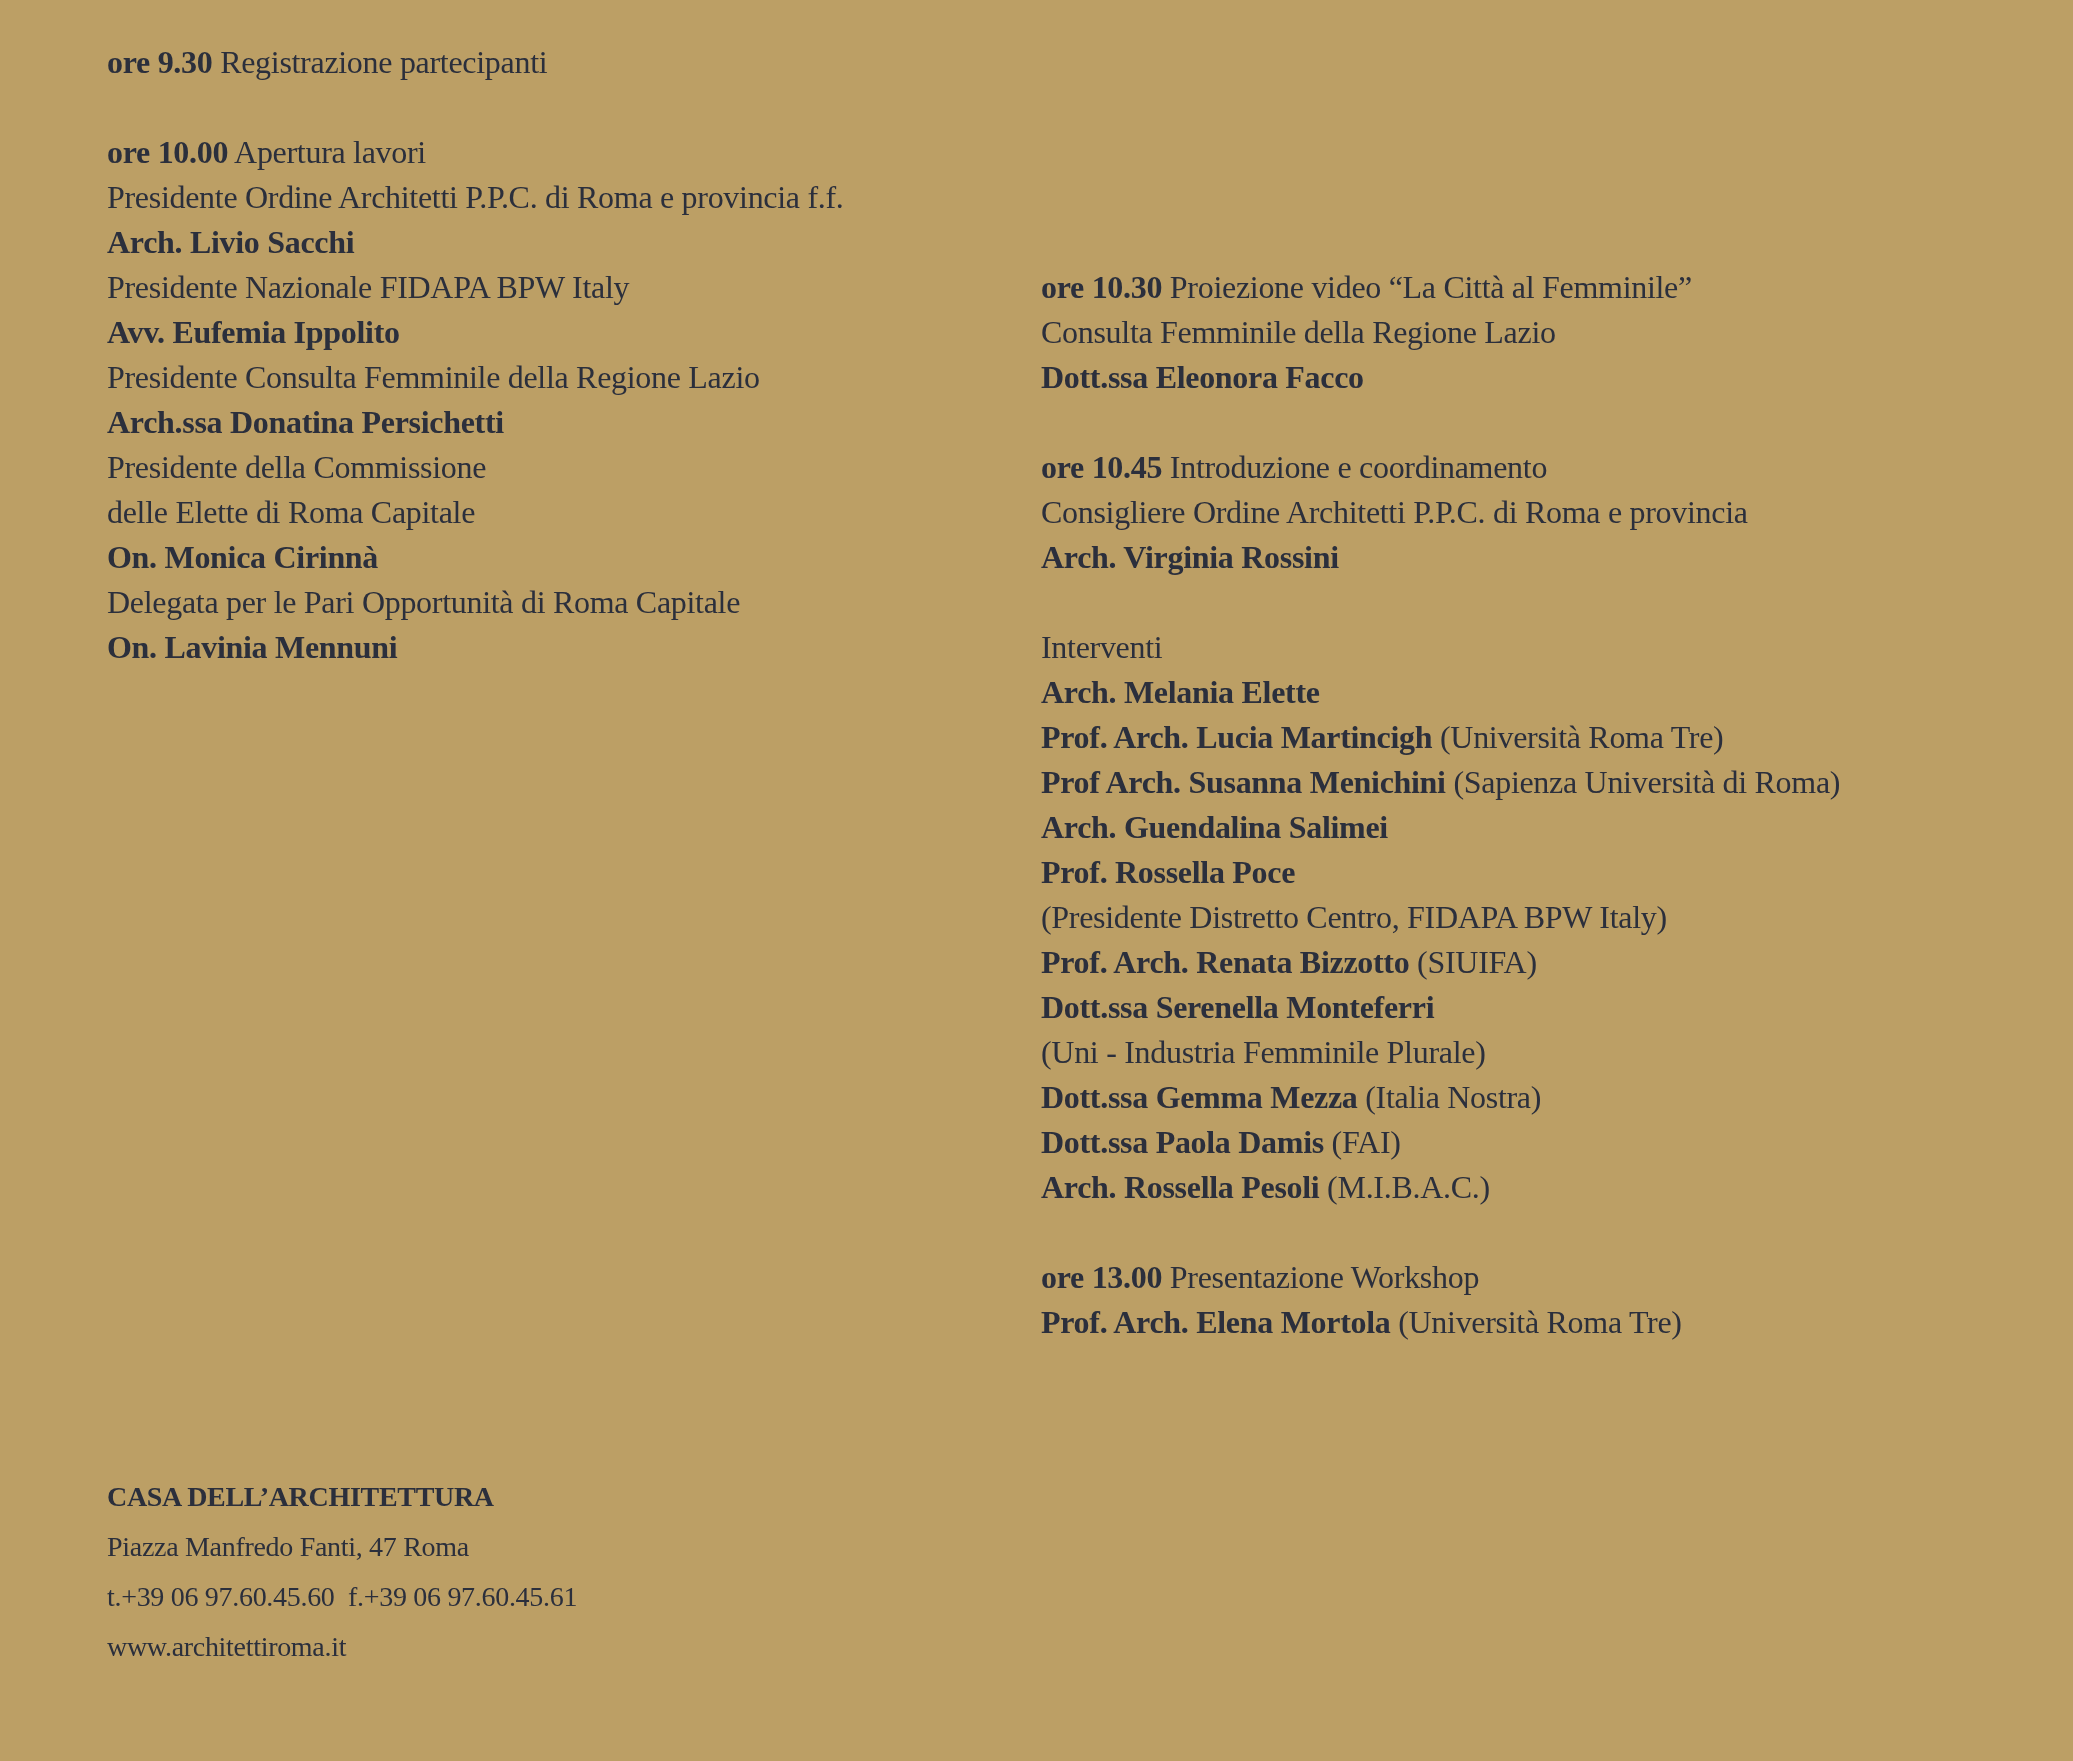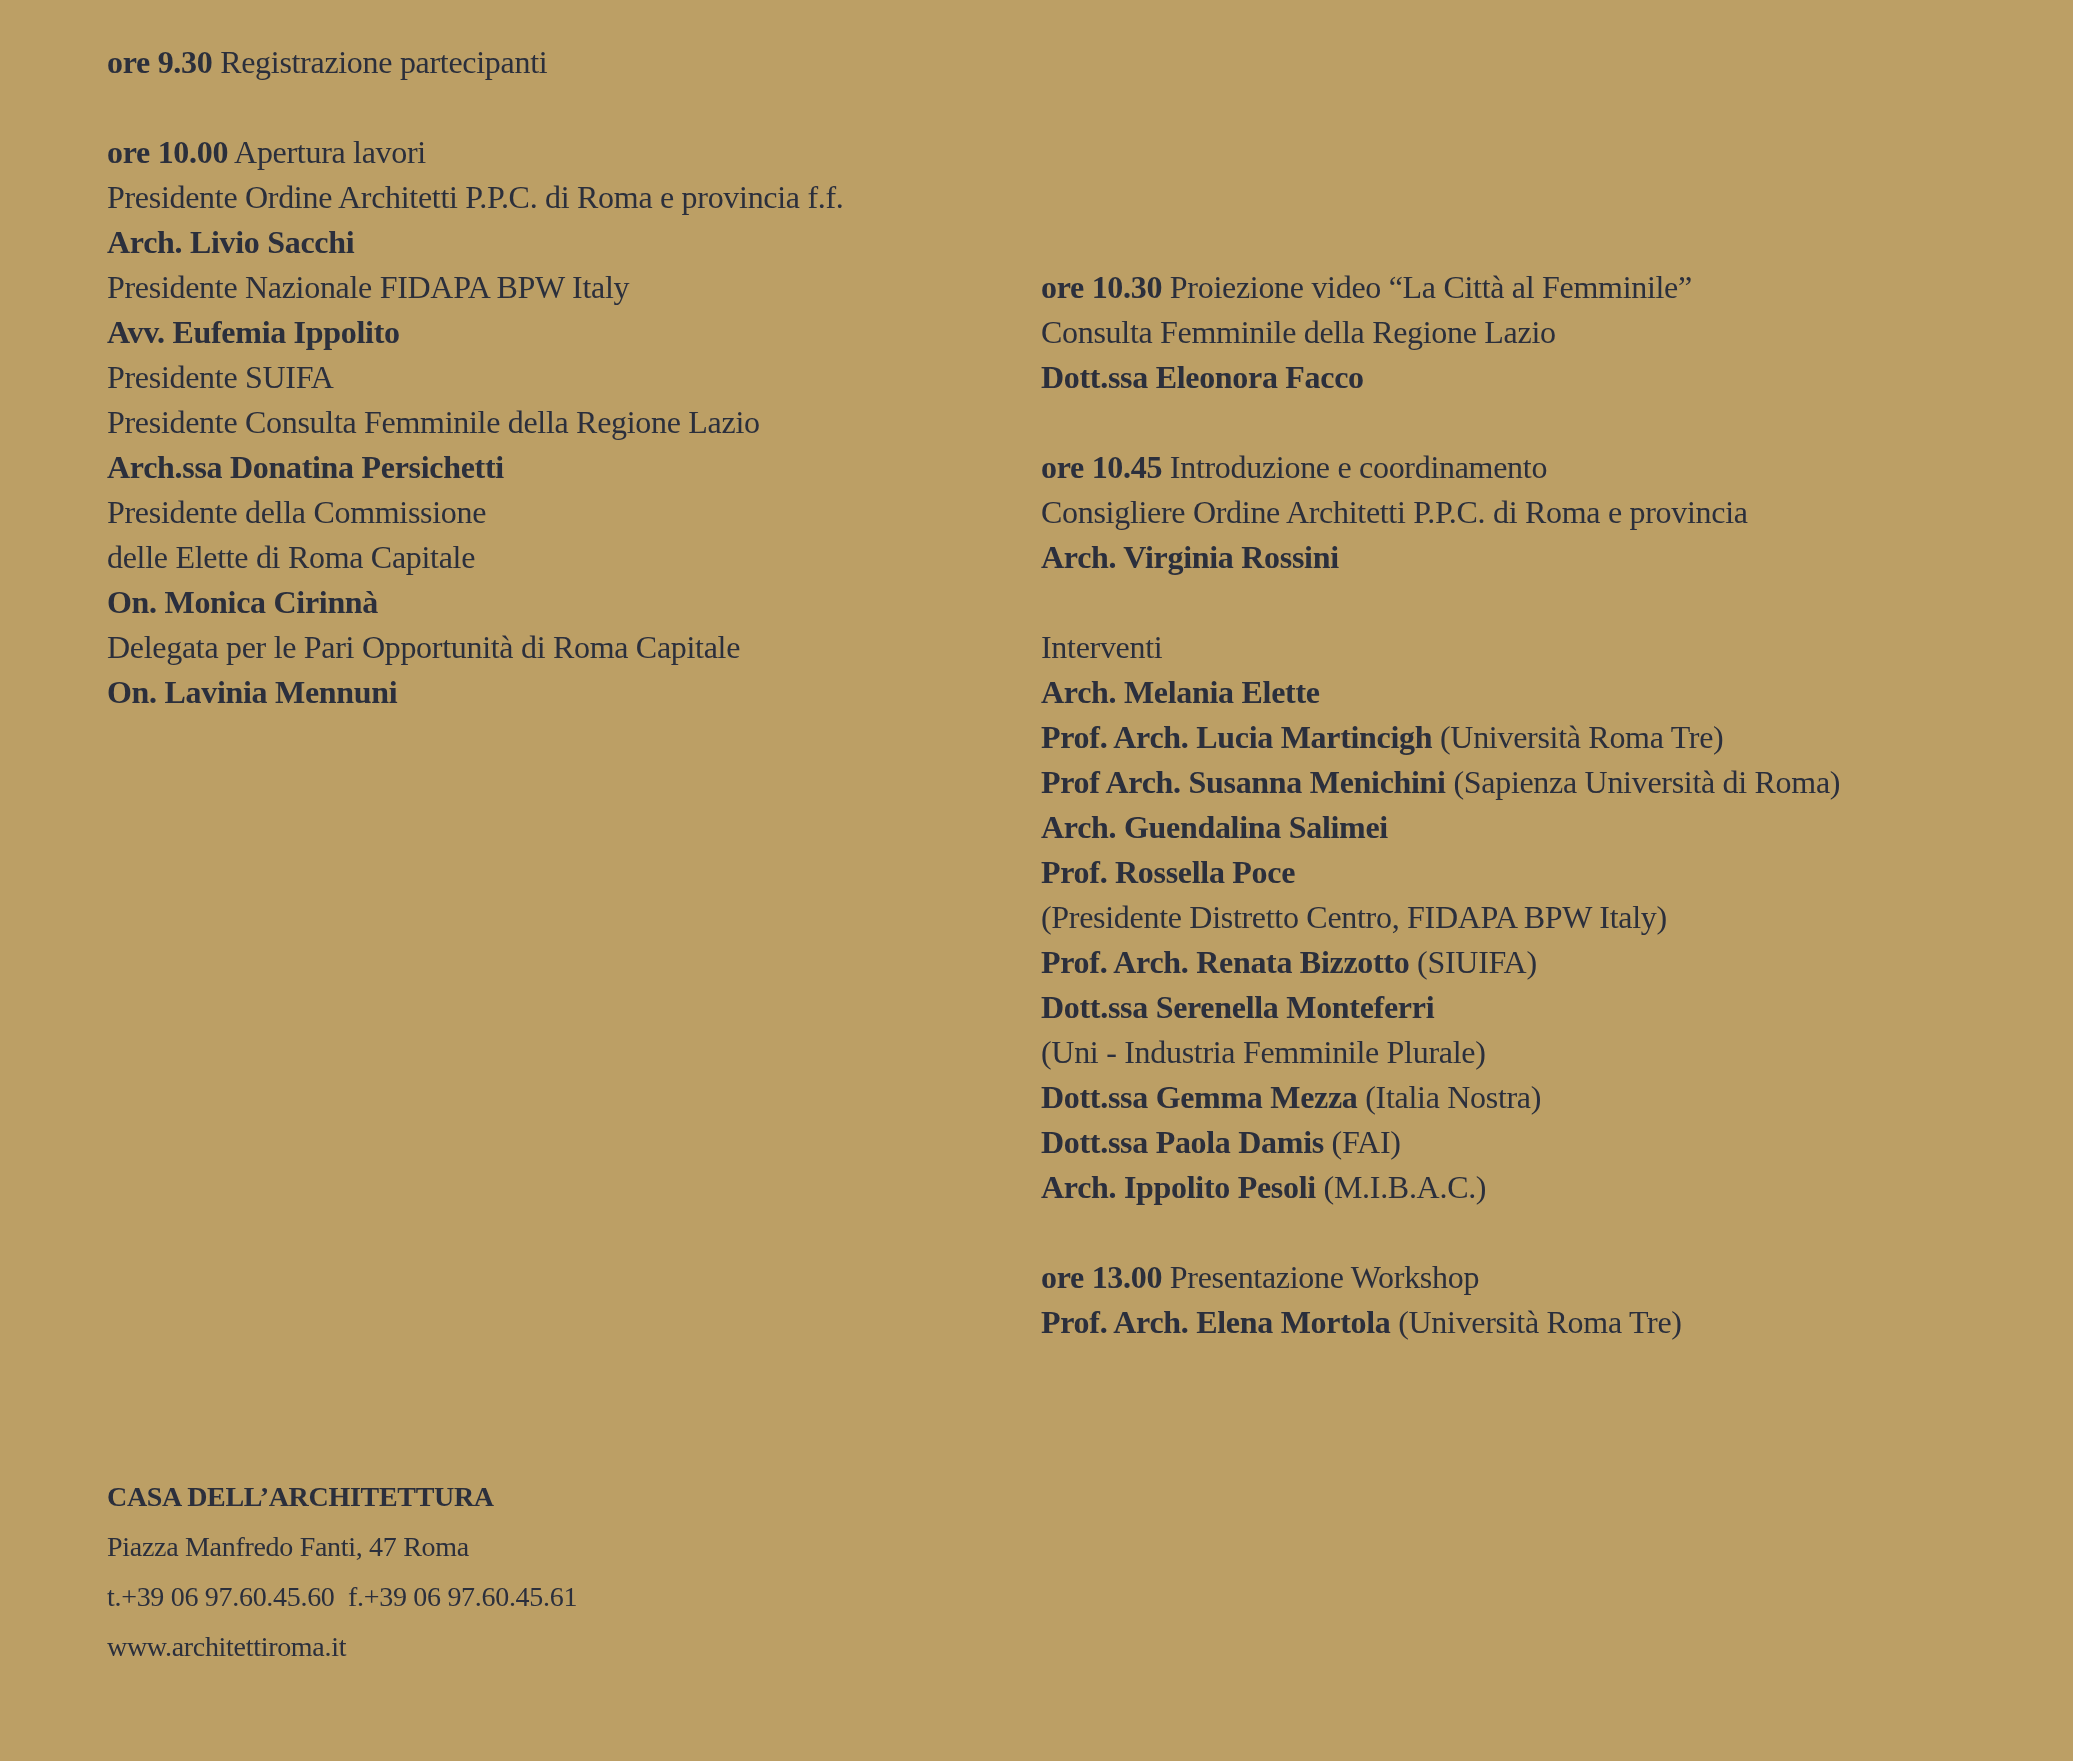--- a/index.html
+++ b/index.html
@@ -30,21 +30,20 @@
 <body style="background: rgb(188, 159, 101); color: rgb(43, 47, 60);">
 
 <div id="left-col" class="col program-col">
     <div class="line"><span class="seg bold">ore 9.30</span><span class="seg"> Registrazione partecipanti</span></div>
     <div class="line">&nbsp;</div>
     <div class="line"><span class="seg bold">ore 10.00</span><span class="seg"> Apertura lavori</span></div>
     <div class="line"><span class="seg">Presidente Ordine Architetti P.P.C. di Roma e provincia f.f.</span></div>
     <div class="line"><span class="seg bold">Arch. Livio Sacchi</span></div>
     <div class="line"><span class="seg">Presidente Nazionale FIDAPA BPW Italy</span></div>
     <div class="line"><span class="seg bold">Avv. Eufemia Ippolito</span></div>
-    <div class="line"><span class="seg">Presidente SUIFA</span></div>
     <div class="line"><span class="seg">Presidente Consulta Femminile della Regione Lazio</span></div>
     <div class="line"><span class="seg bold">Arch.ssa Donatina Persichetti</span></div>
     <div class="line"><span class="seg">Presidente della Commissione</span></div>
     <div class="line"><span class="seg">delle Elette di Roma Capitale</span></div>
     <div class="line"><span class="seg bold">On. Monica Cirinnà</span></div>
     <div class="line"><span class="seg">Delegata per le Pari Opportunità di Roma Capitale</span></div>
     <div class="line"><span class="seg bold">On. Lavinia Mennuni</span></div>
   </div>
 <div id="right-col" class="col program-col">
     <div class="line"><span class="seg bold">ore 10.30</span><span class="seg"> Proiezione video “La Città al Femminile”</span></div>
@@ -60,21 +59,21 @@
     <div class="line"><span class="seg bold">Prof. Arch. Lucia Martincigh</span><span class="seg"> (Università Roma Tre)</span></div>
     <div class="line"><span class="seg bold">Prof Arch. Susanna Menichini</span><span class="seg"> (Sapienza Università di Roma)</span></div>
     <div class="line"><span class="seg bold">Arch. Guendalina Salimei</span></div>
     <div class="line"><span class="seg bold">Prof. Rossella Poce</span></div>
     <div class="line"><span class="seg">(Presidente Distretto Centro, FIDAPA BPW Italy)</span></div>
     <div class="line"><span class="seg bold">Prof. Arch. Renata Bizzotto</span><span class="seg"> (SIUIFA)</span></div>
     <div class="line"><span class="seg bold">Dott.ssa Serenella Monteferri</span></div>
     <div class="line"><span class="seg">(Uni - Industria Femminile Plurale)</span></div>
     <div class="line"><span class="seg bold">Dott.ssa Gemma Mezza</span><span class="seg"> (Italia Nostra)</span></div>
     <div class="line"><span class="seg bold">Dott.ssa Paola Damis</span><span class="seg"> (FAI)</span></div>
-    <div class="line"><span class="seg bold">Arch. Ippolito Pesoli</span><span class="seg"> (M.I.B.A.C.)</span></div>
+    <div class="line"><span class="seg bold">Arch. Rossella Pesoli</span><span class="seg"> (M.I.B.A.C.)</span></div>
     <div class="line">&nbsp;</div>
     <div class="line"><span class="seg bold">ore 13.00</span><span class="seg"> Presentazione Workshop</span></div>
     <div class="line"><span class="seg bold">Prof. Arch. Elena Mortola</span><span class="seg"> (Università Roma Tre)</span></div>
   </div>
 <div id="venue" class="col">
     <div class="line"><span class="seg bold">CASA DELL’ARCHITETTURA</span></div>
     <div class="line"><span class="seg">Piazza Manfredo Fanti, 47 Roma</span></div>
     <div class="line"><span class="seg">t.+39 06 97.60.45.60  f.+39 06 97.60.45.61</span></div>
     <div class="line"><span class="seg">www.architettiroma.it</span></div>
   </div>

